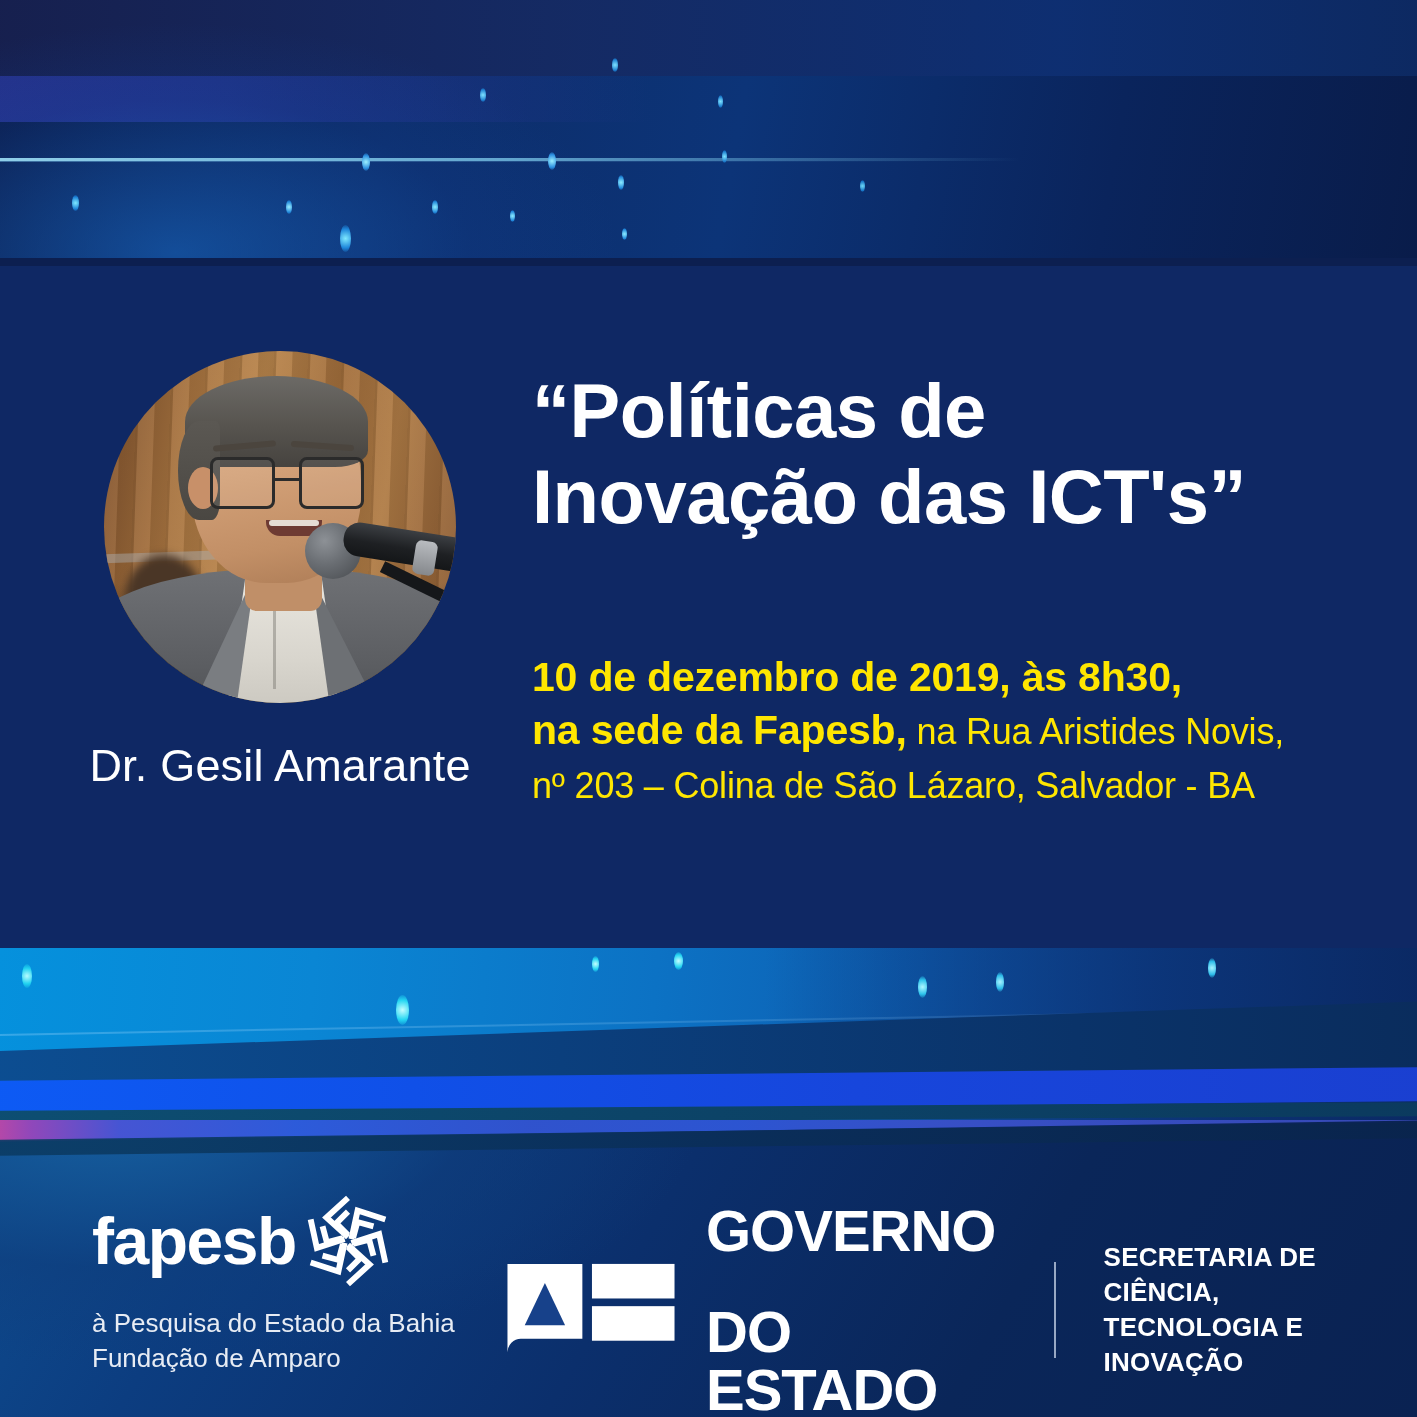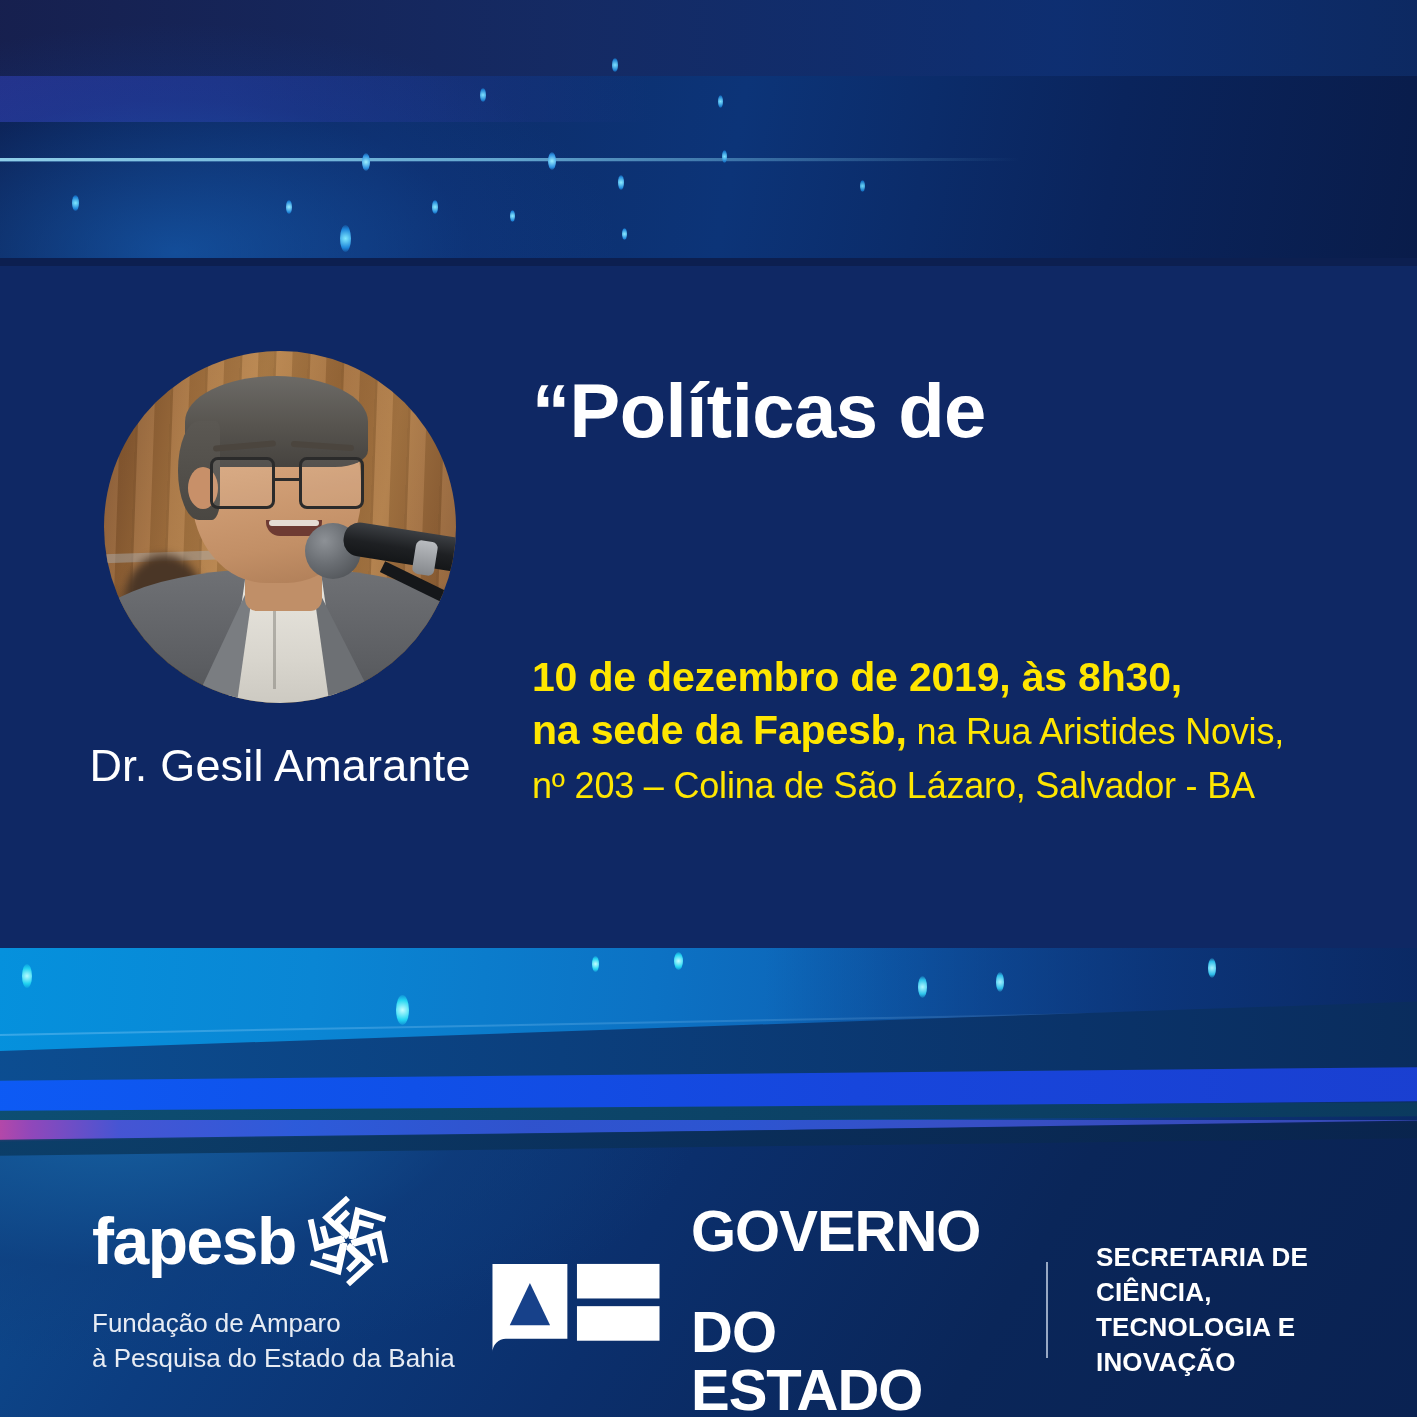--- a/index.html
+++ b/index.html
@@ -189,21 +189,21 @@
   .fapesb-row{display:flex;align-items:center;gap:3px;}
   .fapesb-word{
     color:#ffffff;font-size:66px;font-weight:700;letter-spacing:-1.5px;line-height:1;
   }
   .fapesb-mark{width:98px;height:98px;flex:0 0 98px;}
   .fapesb-sub{
     margin-top:16px;color:#e7ecf4;font-size:26px;line-height:1.34;font-weight:400;
   }
 
   .gov{
-    position:absolute;left:487px;top:82px;display:flex;align-items:center;gap:26px;
+    position:absolute;left:502px;top:82px;display:flex;align-items:center;gap:26px;
   }
   .gov-mark{width:178px;height:96px;flex:0 0 178px;}
   .gov-words{color:#ffffff;font-weight:800;line-height:.99;letter-spacing:-1px;}
   .gov-words .r1{font-size:58px;display:block;}
   .gov-words .r2{font-size:58px;display:block;margin-top:44px;}
   .gov-div{width:2px;height:96px;background:rgba(220,232,248,.68);margin:0 22px;}
   .sec{color:#ffffff;font-weight:700;font-size:26px;line-height:1.34;letter-spacing:.2px;}
   .sec span{display:block;}
 
   .sparkle{position:absolute;border-radius:50%;}
@@ -266,20 +266,21 @@
       <div class="mic-head"></div>
       <div class="mic-body"></div>
       <div class="mic-ring"></div>
       <div class="mic-stand"></div>
     </div>
 
     <div class="speaker-name">Dr. Gesil Amarante</div>
 
     <div class="headline">
       <span class="l1">“Políticas de</span>
+      <span class="l2">Inovação das ICT's”</span>
     </div>
 
     <div class="datelines">
       <span class="dl">
         <span class="big">10 de dezembro de 2019, às 8h30,</span><span class="sm"></span>
       </span>
       <span class="dl">
         <span class="big">na sede da Fapesb,</span><span class="sm"> na Rua Aristides Novis,</span>
       </span>
       <span class="dl">
@@ -351,22 +352,22 @@
               <g transform="rotate(240 50 50)">
                 <path d="M50 20 L38 32 L50 44"></path>
               </g>
               <g transform="rotate(300 50 50)">
                 <path d="M50 20 L38 32 L50 44"></path>
               </g>
             </g>
           </svg>
         </div>
         <div class="fapesb-sub">
+          <div>à Pesquisa do Estado da Bahia</div>
           <div>Fundação de Amparo</div>
-          <div>à Pesquisa do Estado da Bahia</div>
         </div>
       </div>
 
       <div class="gov">
         <svg class="gov-mark" viewBox="0 0 178 100">
           <path d="M2 2 H80 V80 H16 A14 14 0 0 0 2 94 Z" fill="#ffffff"></path>
           <polygon points="41,22 62,66 20,66" fill="#17418a"></polygon>
           <rect x="90" y="2" width="86" height="36" fill="#ffffff"></rect>
           <rect x="90" y="46" width="86" height="36" fill="#ffffff"></rect>
         </svg>

